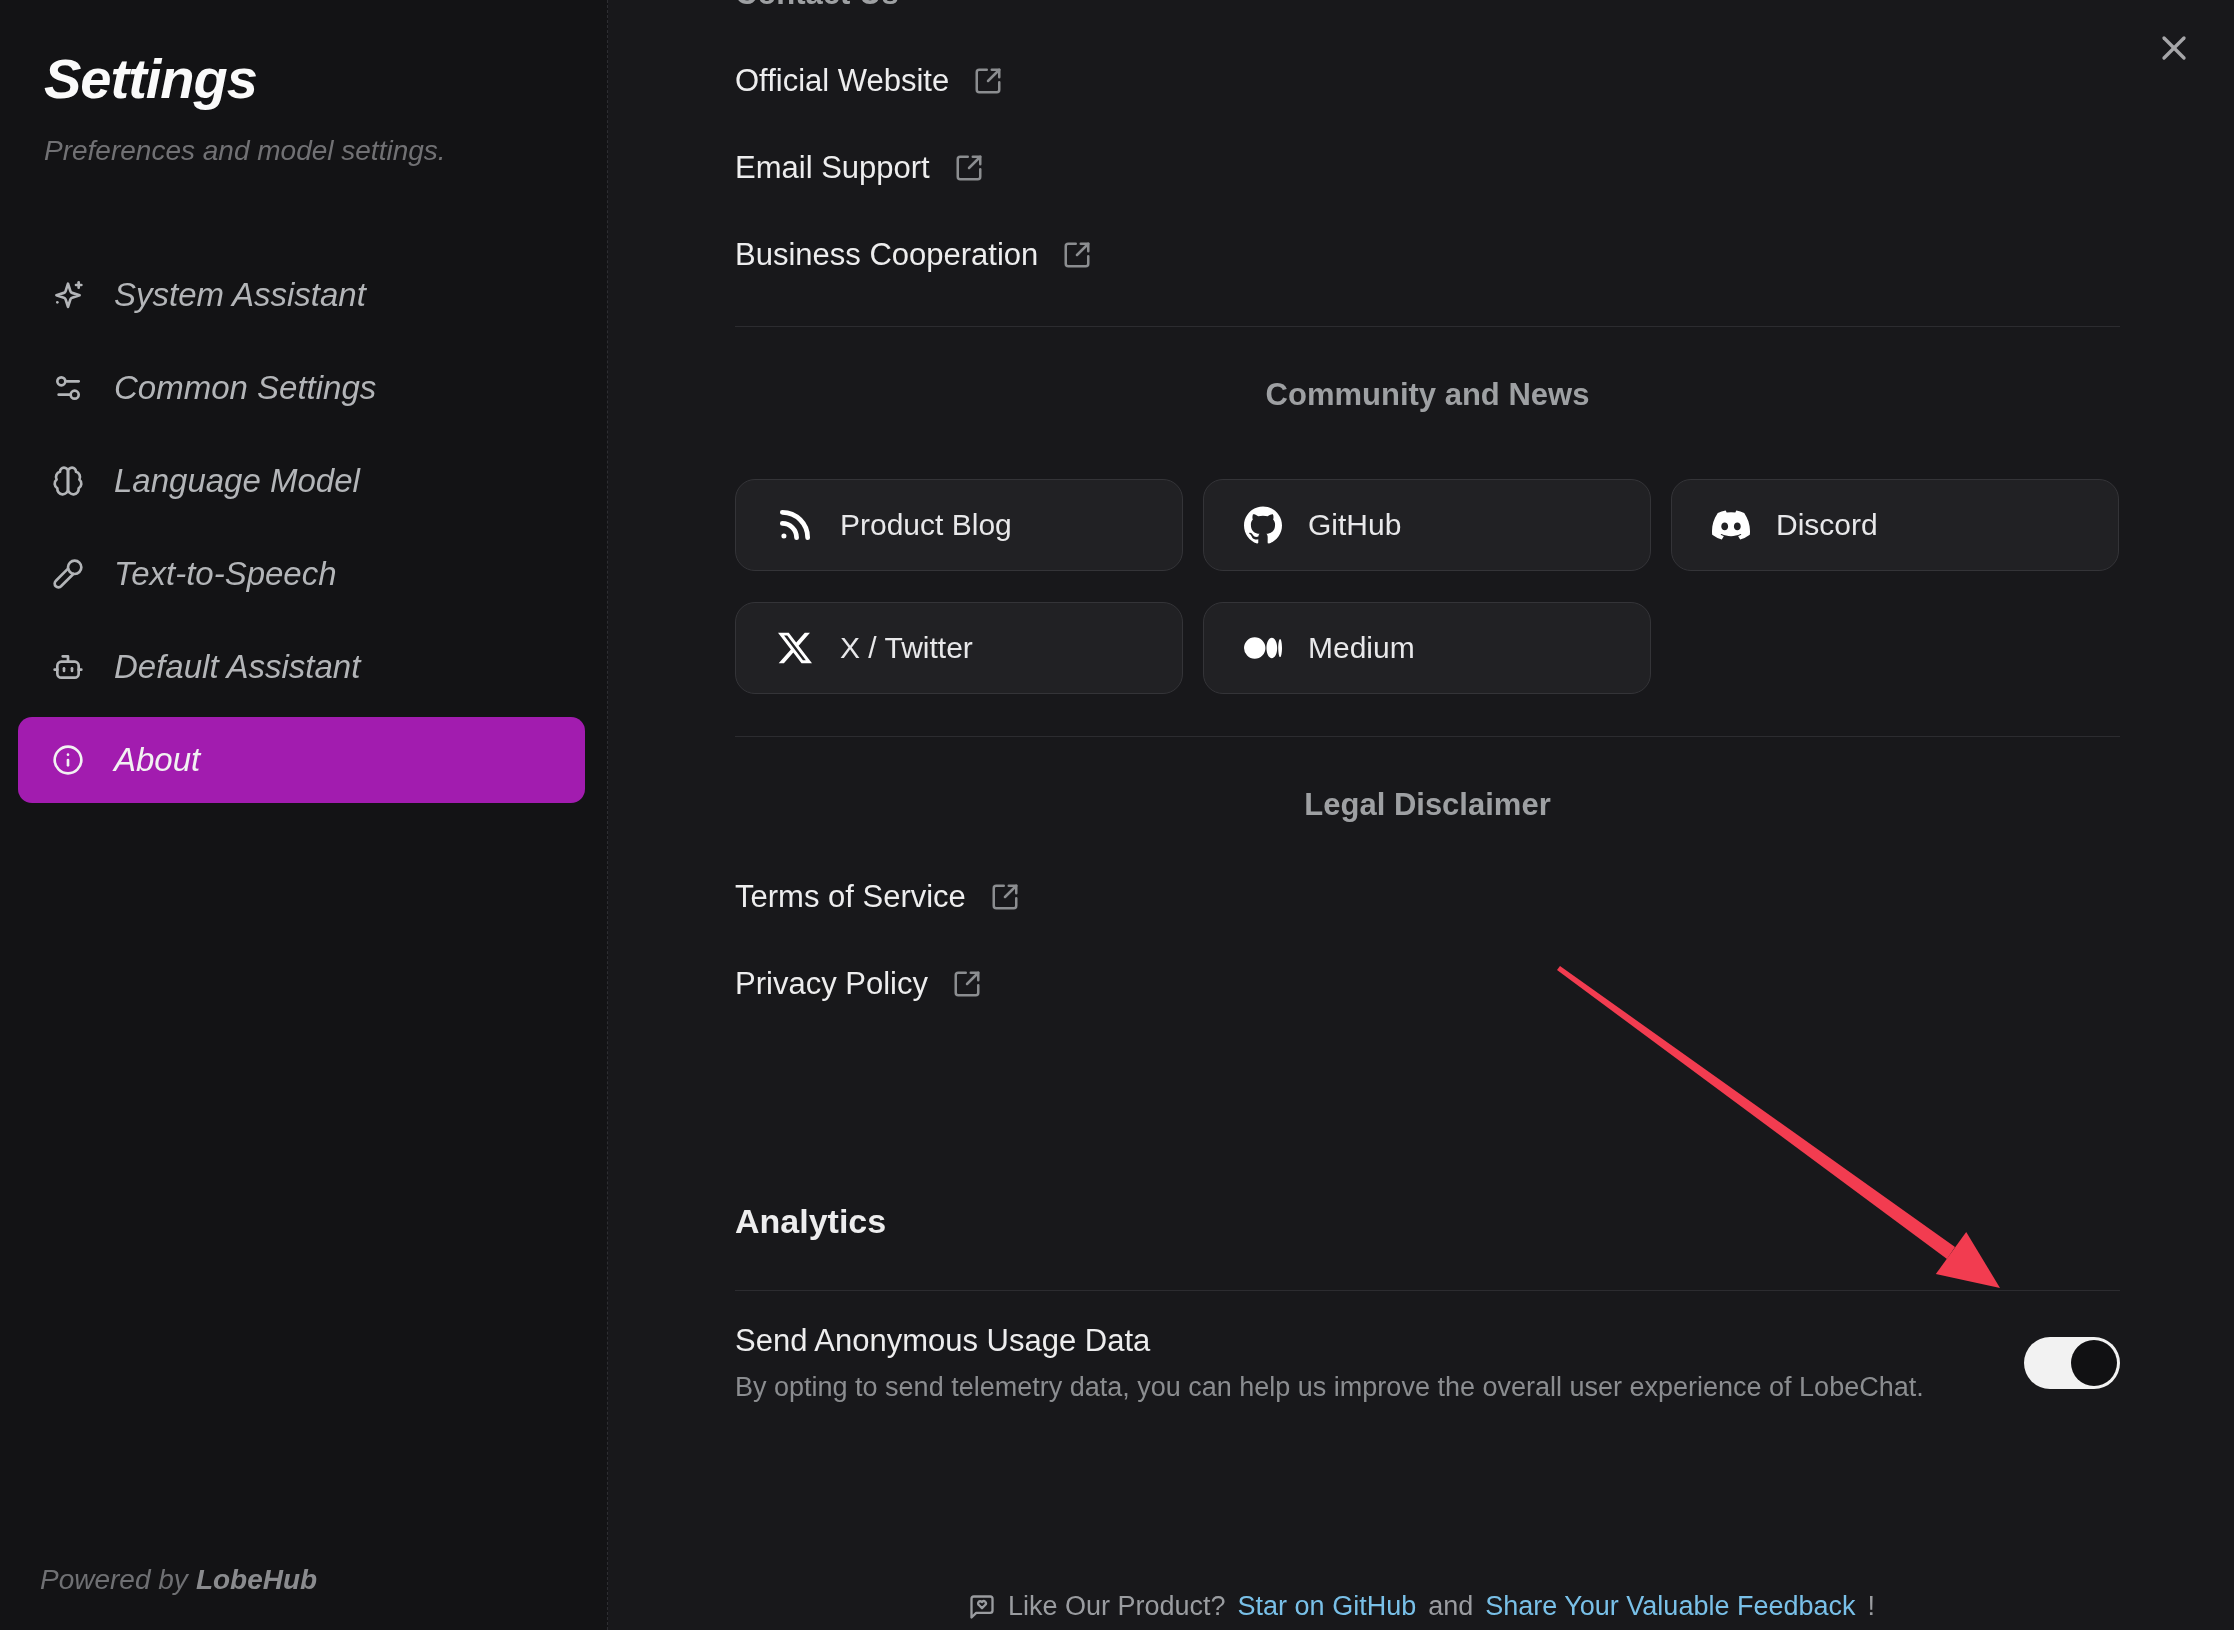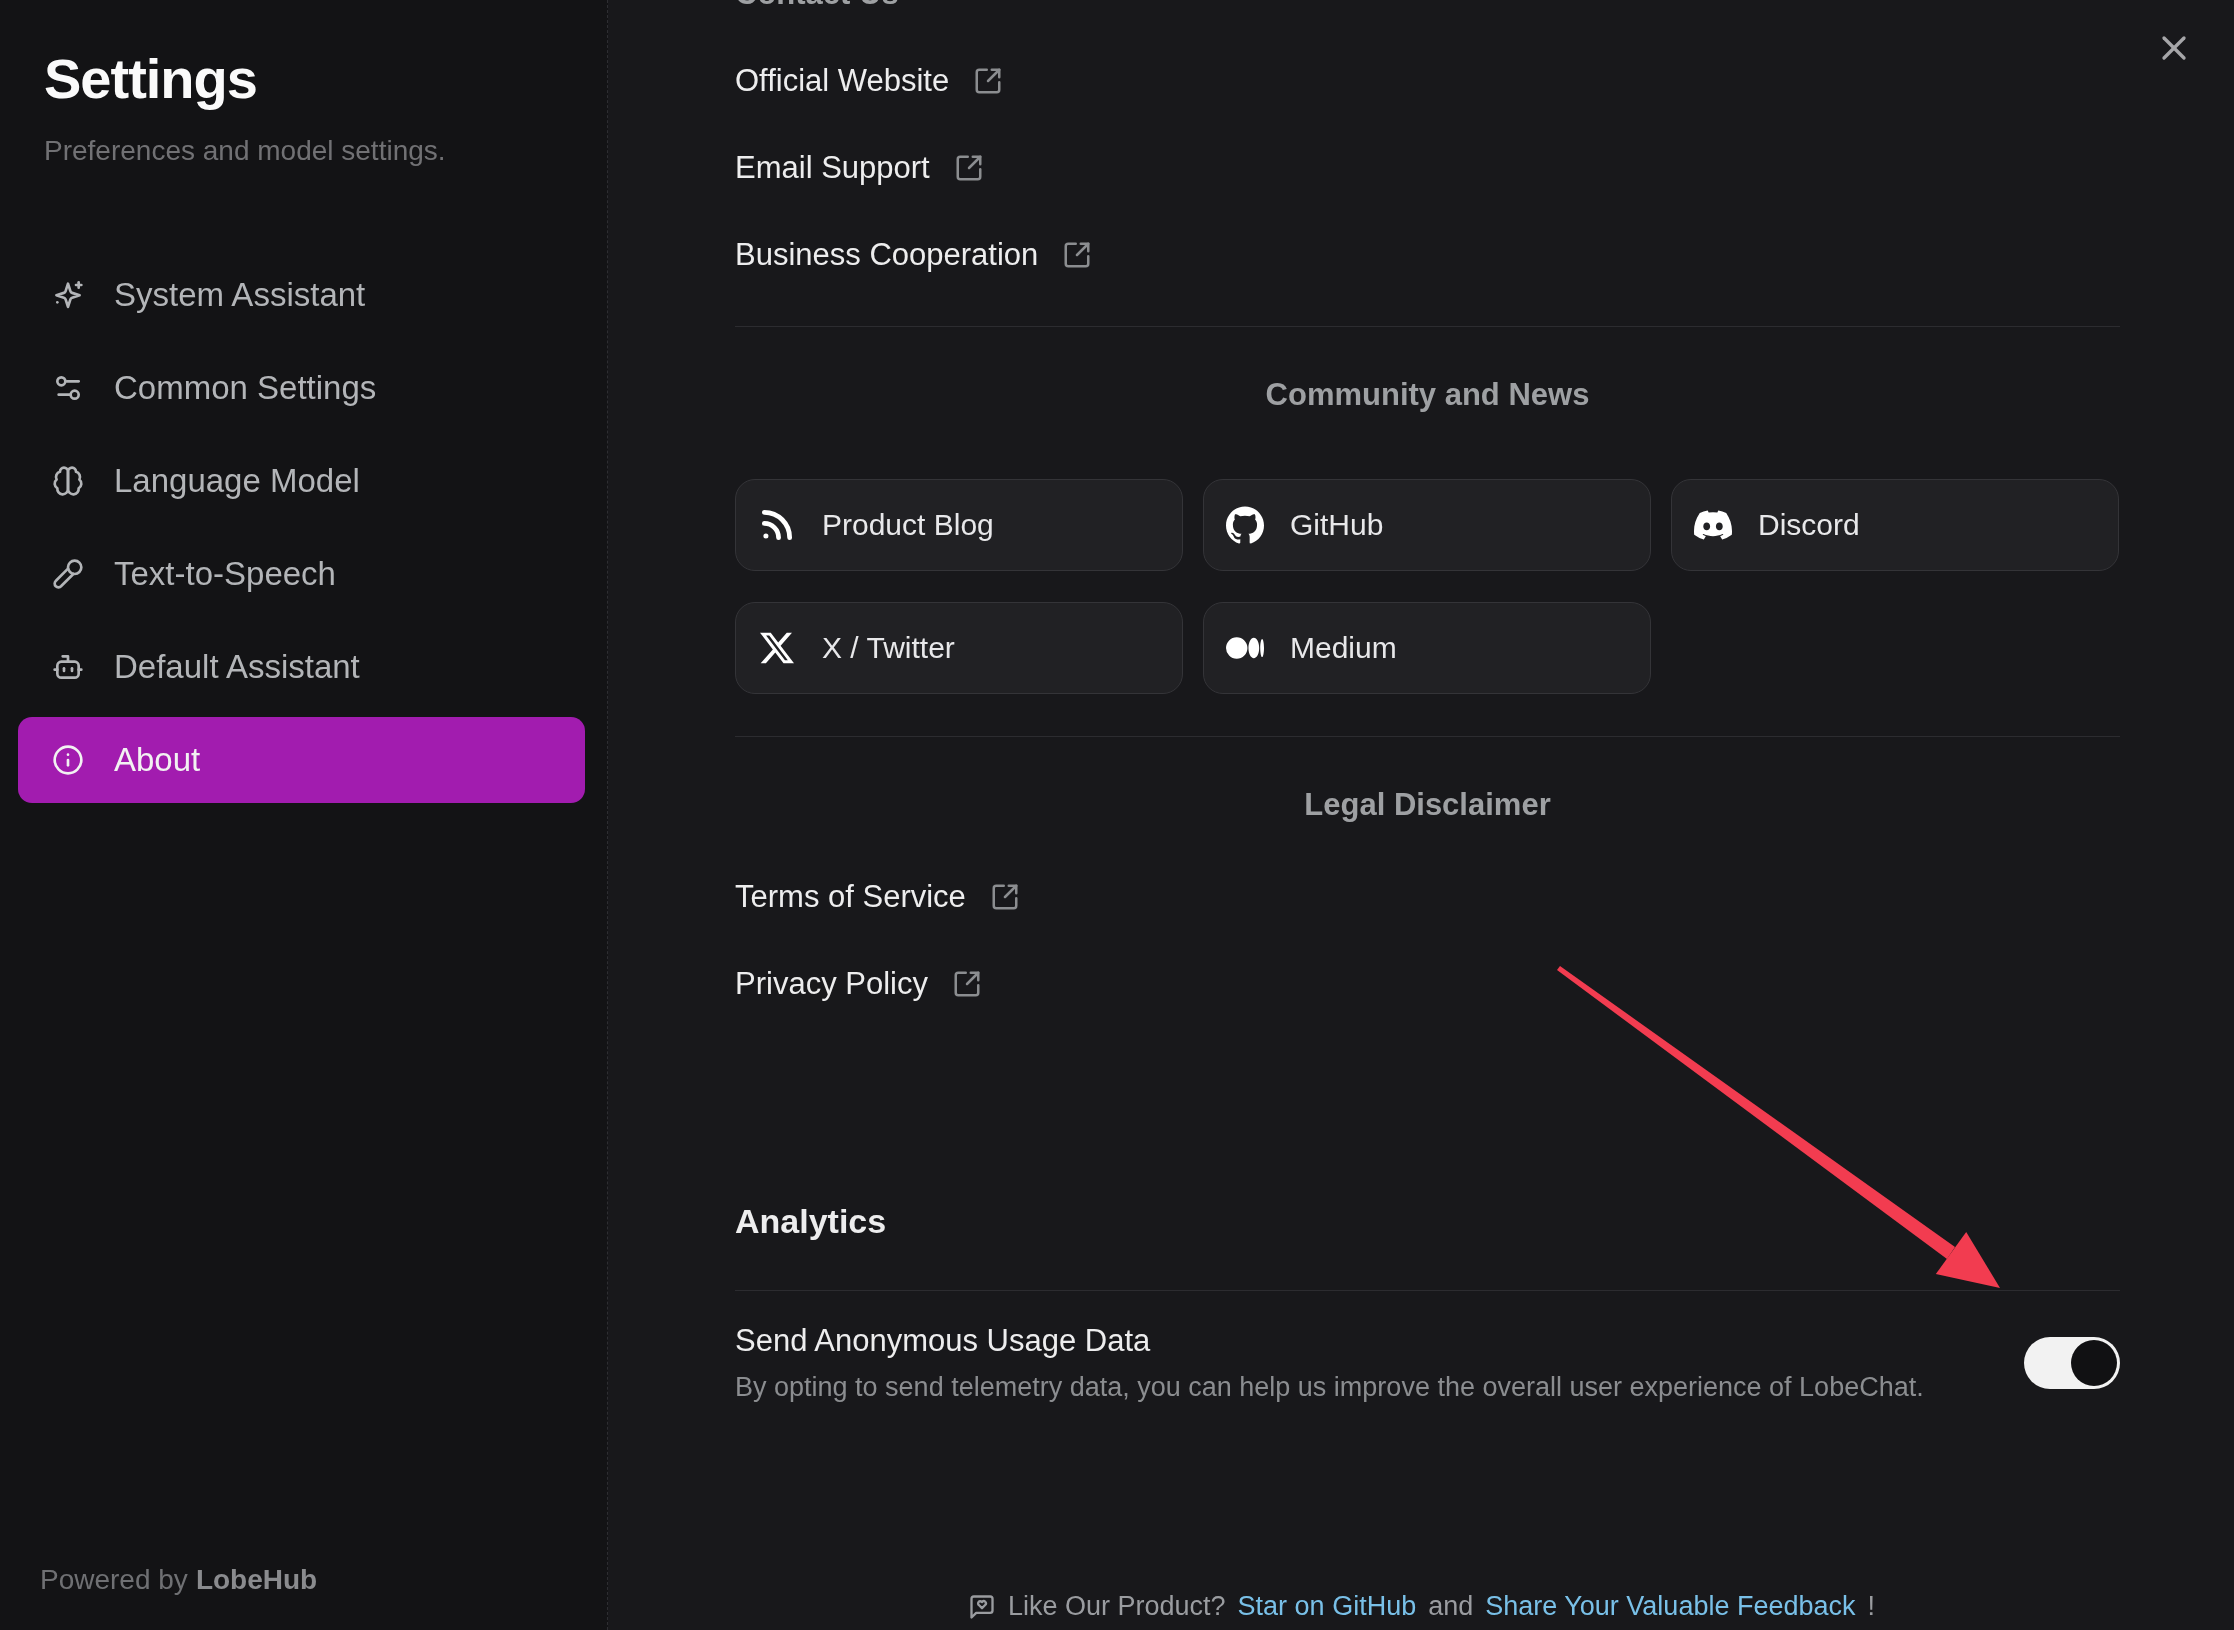--- a/index.html
+++ b/index.html
@@ -7,21 +7,21 @@
   body {
     position:relative; overflow:hidden;
     background:#18181b; color:#ededee;
     font-family:"Liberation Sans","DejaVu Sans",sans-serif;
   }
   svg { display:block; }
 
   
   .sidebar {
     position:absolute; left:0; top:0; width:608px; height:1630px;
-    background:#131315; border-right:1px dashed #2e2e32;
+    background:#131315; border-right:1px dashed #2e2e32;font-style:italic;
   }
   .sb-title { margin:46px 0 0 44px; font-size:56px; font-weight:700; color:#fafafa; letter-spacing:-1px; }
   .sb-subtitle { margin:24px 0 0 44px; font-size:28px; color:#717174; }
   .nav { margin-top:85px; }
   .nav-item {
     display:flex; align-items:center; height:86px; margin:0 22px 7px 18px;
     padding-left:34px; border-radius:14px; color:#b3b5b8; font-size:33px; cursor:pointer;
   }
   .nav-item .nav-icon { width:32px; height:32px; margin-right:30px; flex:0 0 32px; }
   .nav-item.selected { background:#a21caf; color:#f2f2f2; }
@@ -46,21 +46,21 @@
   .divider { height:1px; background:#2c2c30; width:100%; }
   .div-1 { margin-top:48px; }
   .div-2 { margin-top:42px; }
   .div-3 { margin-top:45px; }
 
   .section-title { margin-top:46px; font-size:31px; font-weight:700; color:#9ea0a3; line-height:44px;text-align:center; }
 
   .btn-grid { margin-top:62px; display:grid; grid-template-columns:repeat(3,448px); column-gap:20px; row-gap:31px; }
   .comm-btn {
     height:92px; background:#212124; border:1px solid #343438; border-radius:20px;
-    display:flex; align-items:center; padding-left:22px; cursor:pointer;
+    display:flex; align-items:center; padding-left:40px; cursor:pointer;
   }
   .comm-btn .b-icon { width:38px; height:38px; margin-right:26px; color:#fff; flex:0 0 38px; }
   .comm-btn .b-label { font-size:30px; color:#e8e8ea; }
 
   .legal-links { margin-top:47px; }
   .legal-links .link-row { margin-bottom:19px; }
 
   .analytics-title { margin-top:190px; font-size:34px; font-weight:700; color:#ededee; line-height:48px; }
 
   .setting-row { margin-top:28px; display:flex; align-items:center; justify-content:space-between; }

